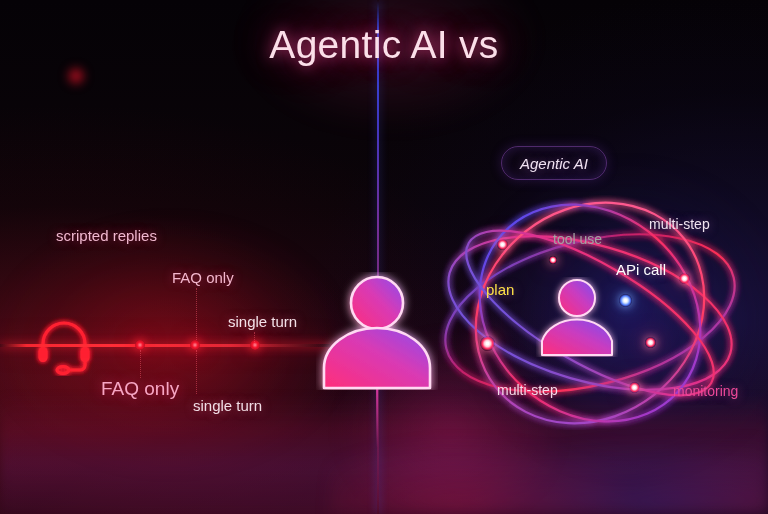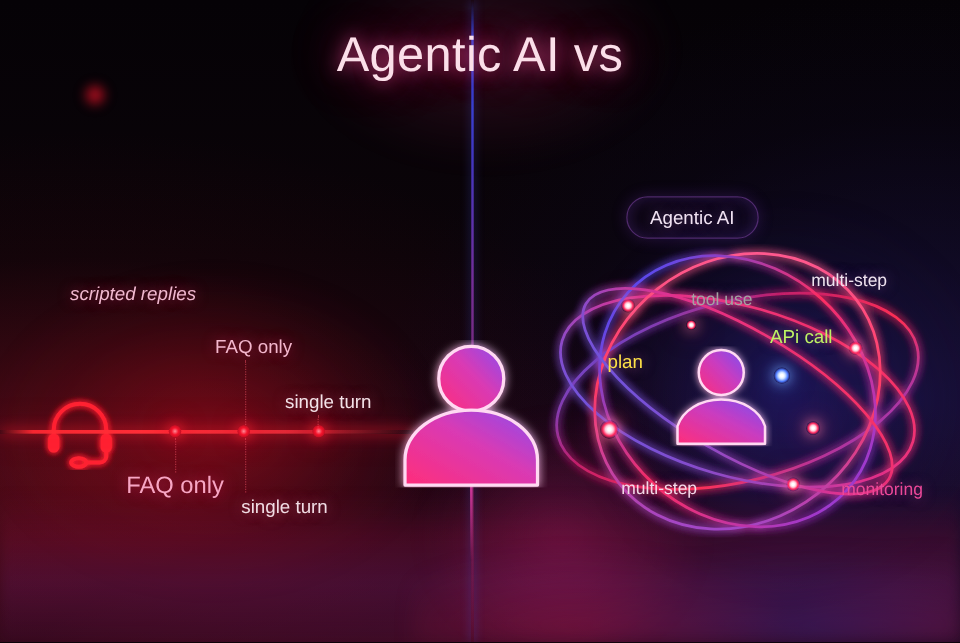--- a/index.html
+++ b/index.html
@@ -50,28 +50,28 @@
       color:#fbdfe9;font-size:39px;font-weight:400;line-height:50px;letter-spacing:.3px;
       text-shadow:0 0 14px rgba(255,90,160,.75), 0 0 34px rgba(255,40,130,.45), 0 0 60px rgba(220,20,110,.3);}
   .title .ln{display:block;}
 
   
   .badge{position:absolute;display:flex;align-items:center;justify-content:center;
       border-radius:18px;font-size:15px;height:32px;padding:0 18px;}
   .badge-left{left:72px;top:157px;color:#f6c5d9;border:1px solid rgba(230,60,110,.55);
       box-shadow:0 0 14px rgba(230,40,100,.35) inset, 0 0 12px rgba(230,40,100,.28);
       text-shadow:0 0 10px rgba(255,90,150,.6);}
-  .badge-right{left:501px;top:157px;color:#f0e2f2;border:1px solid rgba(150,80,200,.5);
+  .badge-right{left:501px;top:146px;color:#f0e2f2;border:1px solid rgba(150,80,200,.5);
       box-shadow:0 0 14px rgba(120,60,200,.30) inset, 0 0 12px rgba(120,60,200,.25);
-      text-shadow:0 0 10px rgba(200,130,255,.55);}
+      text-shadow:0 0 10px rgba(200,130,255,.55);font-style:italic;}
 
   
   .lbl{position:absolute;white-space:nowrap;}
   .lbl-scripted{left:56px;top:227px;font-size:15px;color:#f0b8cf;
-      text-shadow:0 0 10px rgba(240,70,120,.55);font-style:italic;}
+      text-shadow:0 0 10px rgba(240,70,120,.55);}
   .lbl-faq-top{left:172px;top:269px;font-size:15px;color:#f3b7cd;
       text-shadow:0 0 10px rgba(240,70,120,.55);}
   .lbl-single-top{left:228px;top:313px;font-size:15px;color:#f3e2e8;
       text-shadow:0 0 10px rgba(240,120,150,.5);}
   .lbl-faq-bot{left:101px;top:378px;font-size:19px;color:#f7a6c4;
       text-shadow:0 0 12px rgba(245,50,110,.65);}
   .lbl-single-bot{left:193px;top:397px;font-size:15px;color:#f1dde5;
       text-shadow:0 0 10px rgba(240,120,150,.5);}
 
   .timeline{position:absolute;left:0px;top:344px;width:330px;height:3px;
@@ -112,21 +112,21 @@
   .node.n4{left:645px;top:337px;}
   .node.n5{left:629px;top:382px;}
   .node.n6{left:549px;top:256px;width:8px;height:8px;}
   .node.blue{left:619px;top:294px;width:13px;height:13px;
       background:radial-gradient(closest-side,#ffffff 18%,#cfe3ff 40%,#4f7dff 72%,rgba(60,110,255,0) 100%);
       box-shadow:0 0 10px rgba(120,170,255,.9), 0 0 20px rgba(50,110,255,.55);}
 
   .olbl{position:absolute;white-space:nowrap;font-size:14px;}
   .olbl-multistep1{left:649px;top:216px;color:#efe3ef;text-shadow:0 0 10px rgba(200,120,220,.5);}
   .olbl-tooluse{left:553px;top:231px;color:#a3a3a3;text-shadow:0 0 10px rgba(230,130,200,.55);}
-  .olbl-api{left:616px;top:261px;font-size:15px;color:#bef264;text-shadow:0 0 10px rgba(230,140,220,.55);}
+  .olbl-api{left:616px;top:261px;font-size:15px;color:#ffffff;text-shadow:0 0 10px rgba(230,140,220,.55);}
   .olbl-plan{left:486px;top:281px;font-size:15px;color:#fde047;text-shadow:0 0 10px rgba(230,140,220,.55);}
   .olbl-multistep2{left:497px;top:382px;color:#f2d9e8;text-shadow:0 0 10px rgba(230,90,160,.55);}
   .olbl-monitoring{left:673px;top:383px;color:#ec4899;text-shadow:0 0 10px rgba(230,90,160,.55);}
 </style>
 </head>
 <body>
 
 <div id="stage">
 
   <div class="bg bg-base"></div>

